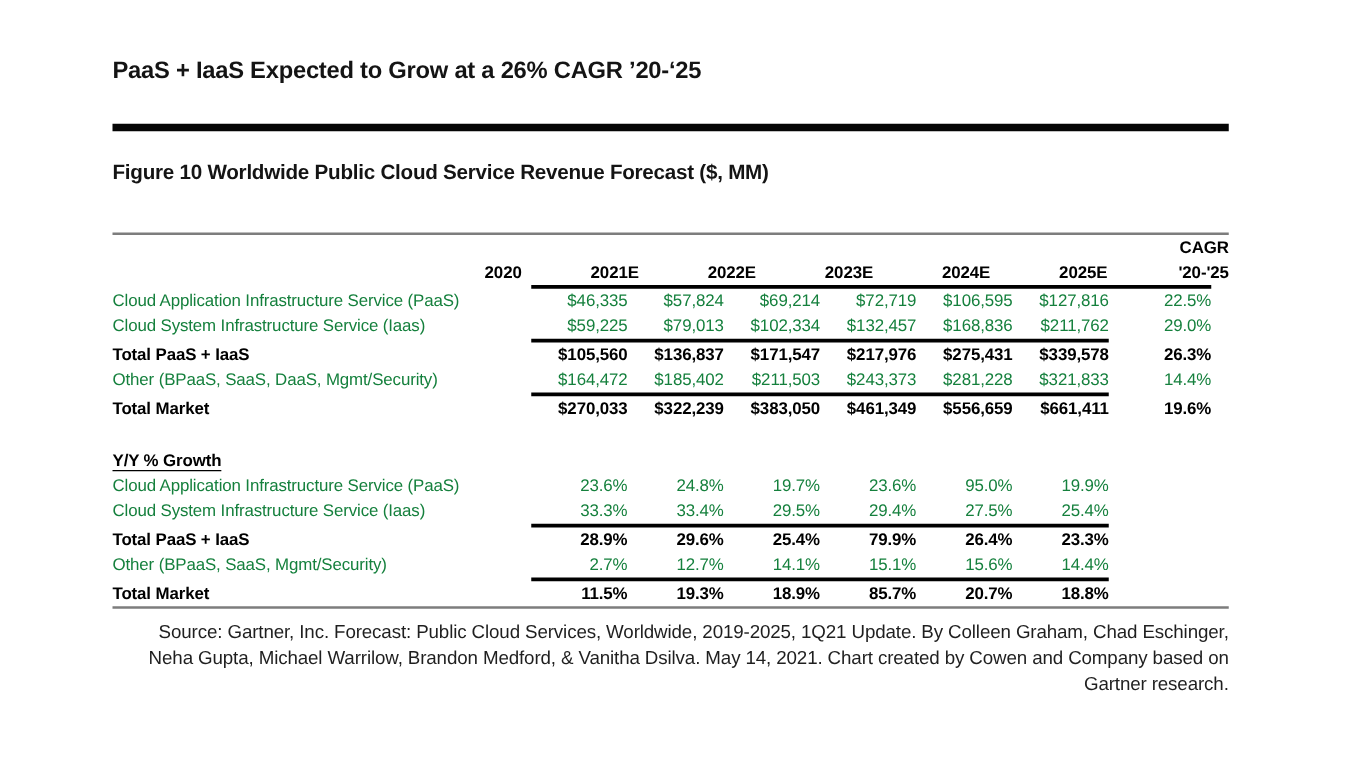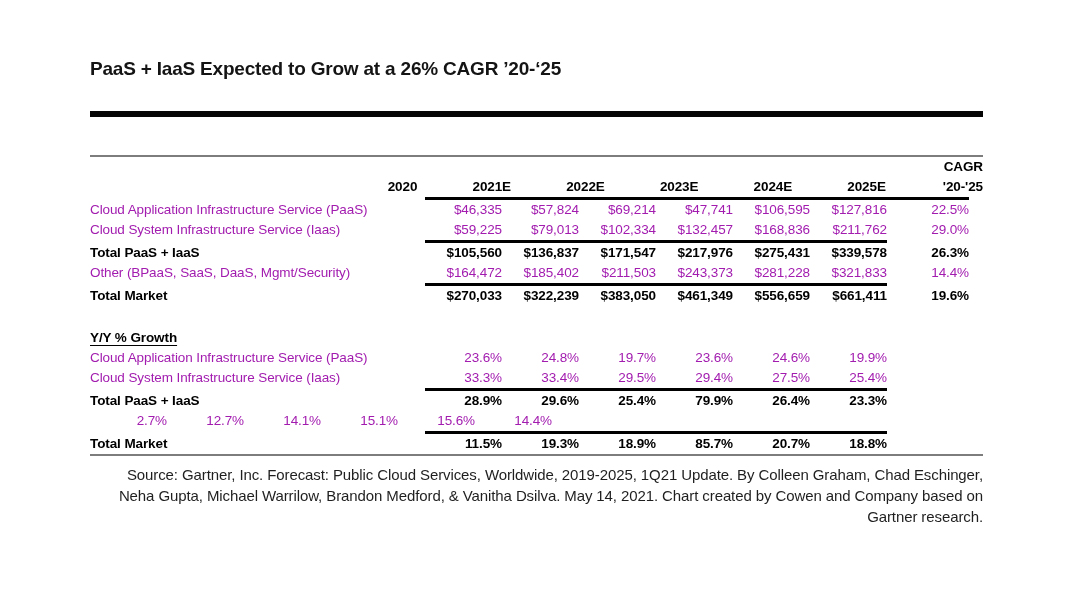--- a/index.html
+++ b/index.html
@@ -4,38 +4,38 @@
 <style>
   html,body{margin:0;padding:0;background:#fff;}
   .page{
     position:relative;
     width:1080px;height:608px;
     background:#ffffff;
     font-family:"Liberation Sans",sans-serif;
     overflow:hidden;
     color:#111;
   }
-  .content{position:absolute;left:90px;top:12px;width:893px;}
+  .content{position:absolute;left:90px;top:0;width:893px;}
   .main-title{
     padding-top:45px;
     font-size:19px;font-weight:bold;color:#141414;
     letter-spacing:-0.2px;line-height:24px;
   }
   .title-bar{height:6px;background:#050505;margin-top:30px;}
   .figure-title{
     margin-top:23px;
     font-size:16.5px;font-weight:bold;color:#141414;
     letter-spacing:-0.2px;line-height:20px;
   }
   .table-wrap{
     margin-top:38px;
     border-top:2px solid #7d7d7d;
     border-bottom:2px solid #7d7d7d;
   }
-  .trow{display:flex;height:20px;line-height:20px;font-size:13.5px;color:#a21caf;letter-spacing:-0.1px;}
+  .trow{display:flex;height:20px;line-height:20px;font-size:13.5px;color:#15803d;letter-spacing:-0.1px;}
   .trow.bold{color:#000;font-weight:bold;}
   .trow.thead{color:#000;font-weight:bold;gap:40px;}
   .cell{white-space:nowrap;overflow:visible;}
   .cell.label{width:335px;text-align:left;}
   .cell.num{width:77px;text-align:right;}
   .cell.cagr{width:82px;text-align:right;}
   .rule-header{height:3px;background:#000;margin-left:335px;width:544px;}
   .rule-total{height:3px;background:#000;margin-left:335px;width:462px;}
   .section-gap{height:22px;}
   .growth-heading{text-decoration:underline;text-underline-offset:3px;}
@@ -50,20 +50,21 @@
 </head>
 <body>
 
 <div class="page">
   <div class="content">
 
     <div class="main-title">PaaS + IaaS Expected to Grow at a 26% CAGR ’20-‘25</div>
 
     <div class="title-bar"></div>
 
+    <div class="figure-title">Figure 10 Worldwide Public Cloud Service Revenue Forecast ($, MM)</div>
 
     <div class="table-wrap" id="forecast-table">
         <div class="trow thead">
           <div class="cell label"></div>
           <div class="cell num"></div>
           <div class="cell num"></div>
           <div class="cell num"></div>
           <div class="cell num"></div>
           <div class="cell num"></div>
           <div class="cell num"></div>
@@ -78,21 +79,21 @@
           <div class="cell num">2024E</div>
           <div class="cell num">2025E</div>
           <div class="cell cagr">'20-'25</div>
         </div>
         <div class="rule-header"></div>
         <div class="trow">
           <div class="cell label">Cloud Application Infrastructure Service (PaaS)</div>
           <div class="cell num">$46,335</div>
           <div class="cell num">$57,824</div>
           <div class="cell num">$69,214</div>
-          <div class="cell num">$47,741</div>
+          <div class="cell num">$72,719</div>
           <div class="cell num">$106,595</div>
           <div class="cell num">$127,816</div>
           <div class="cell cagr">22.5%</div>
         </div>
         <div class="trow">
           <div class="cell label">Cloud System Infrastructure Service (Iaas)</div>
           <div class="cell num">$59,225</div>
           <div class="cell num">$79,013</div>
           <div class="cell num">$102,334</div>
           <div class="cell num">$132,457</div>
@@ -135,21 +136,21 @@
         <div class="section-gap"></div>
         <div class="trow bold">
           <div class="cell label"><span class="growth-heading">Y/Y % Growth</span></div>
         </div>
         <div class="trow">
           <div class="cell label">Cloud Application Infrastructure Service (PaaS)</div>
           <div class="cell num">23.6%</div>
           <div class="cell num">24.8%</div>
           <div class="cell num">19.7%</div>
           <div class="cell num">23.6%</div>
-          <div class="cell num">24.6%</div>
+          <div class="cell num">95.0%</div>
           <div class="cell num">19.9%</div>
           <div class="cell cagr"></div>
         </div>
         <div class="trow">
           <div class="cell label">Cloud System Infrastructure Service (Iaas)</div>
           <div class="cell num">33.3%</div>
           <div class="cell num">33.4%</div>
           <div class="cell num">29.5%</div>
           <div class="cell num">29.4%</div>
           <div class="cell num">27.5%</div>
@@ -161,20 +162,21 @@
           <div class="cell label">Total PaaS + IaaS</div>
           <div class="cell num">28.9%</div>
           <div class="cell num">29.6%</div>
           <div class="cell num">25.4%</div>
           <div class="cell num">79.9%</div>
           <div class="cell num">26.4%</div>
           <div class="cell num">23.3%</div>
           <div class="cell cagr"></div>
         </div>
         <div class="trow">
+          <div class="cell label">Other (BPaaS, SaaS, Mgmt/Security)</div>
           <div class="cell num">2.7%</div>
           <div class="cell num">12.7%</div>
           <div class="cell num">14.1%</div>
           <div class="cell num">15.1%</div>
           <div class="cell num">15.6%</div>
           <div class="cell num">14.4%</div>
           <div class="cell cagr"></div>
         </div>
         <div class="rule-total"></div>
         <div class="trow bold">

